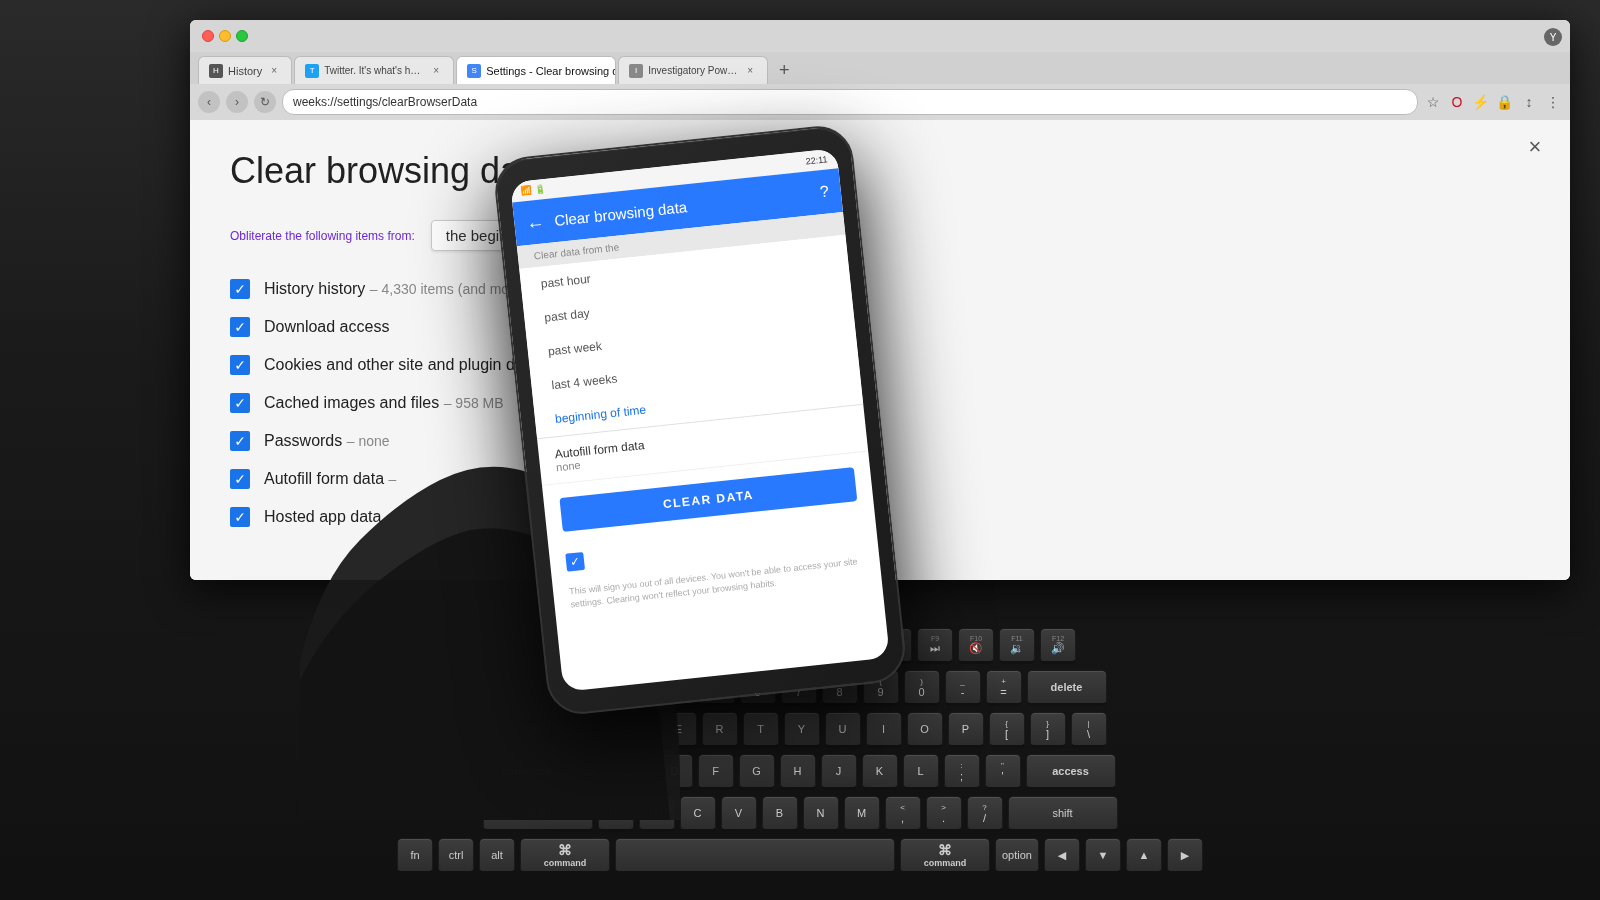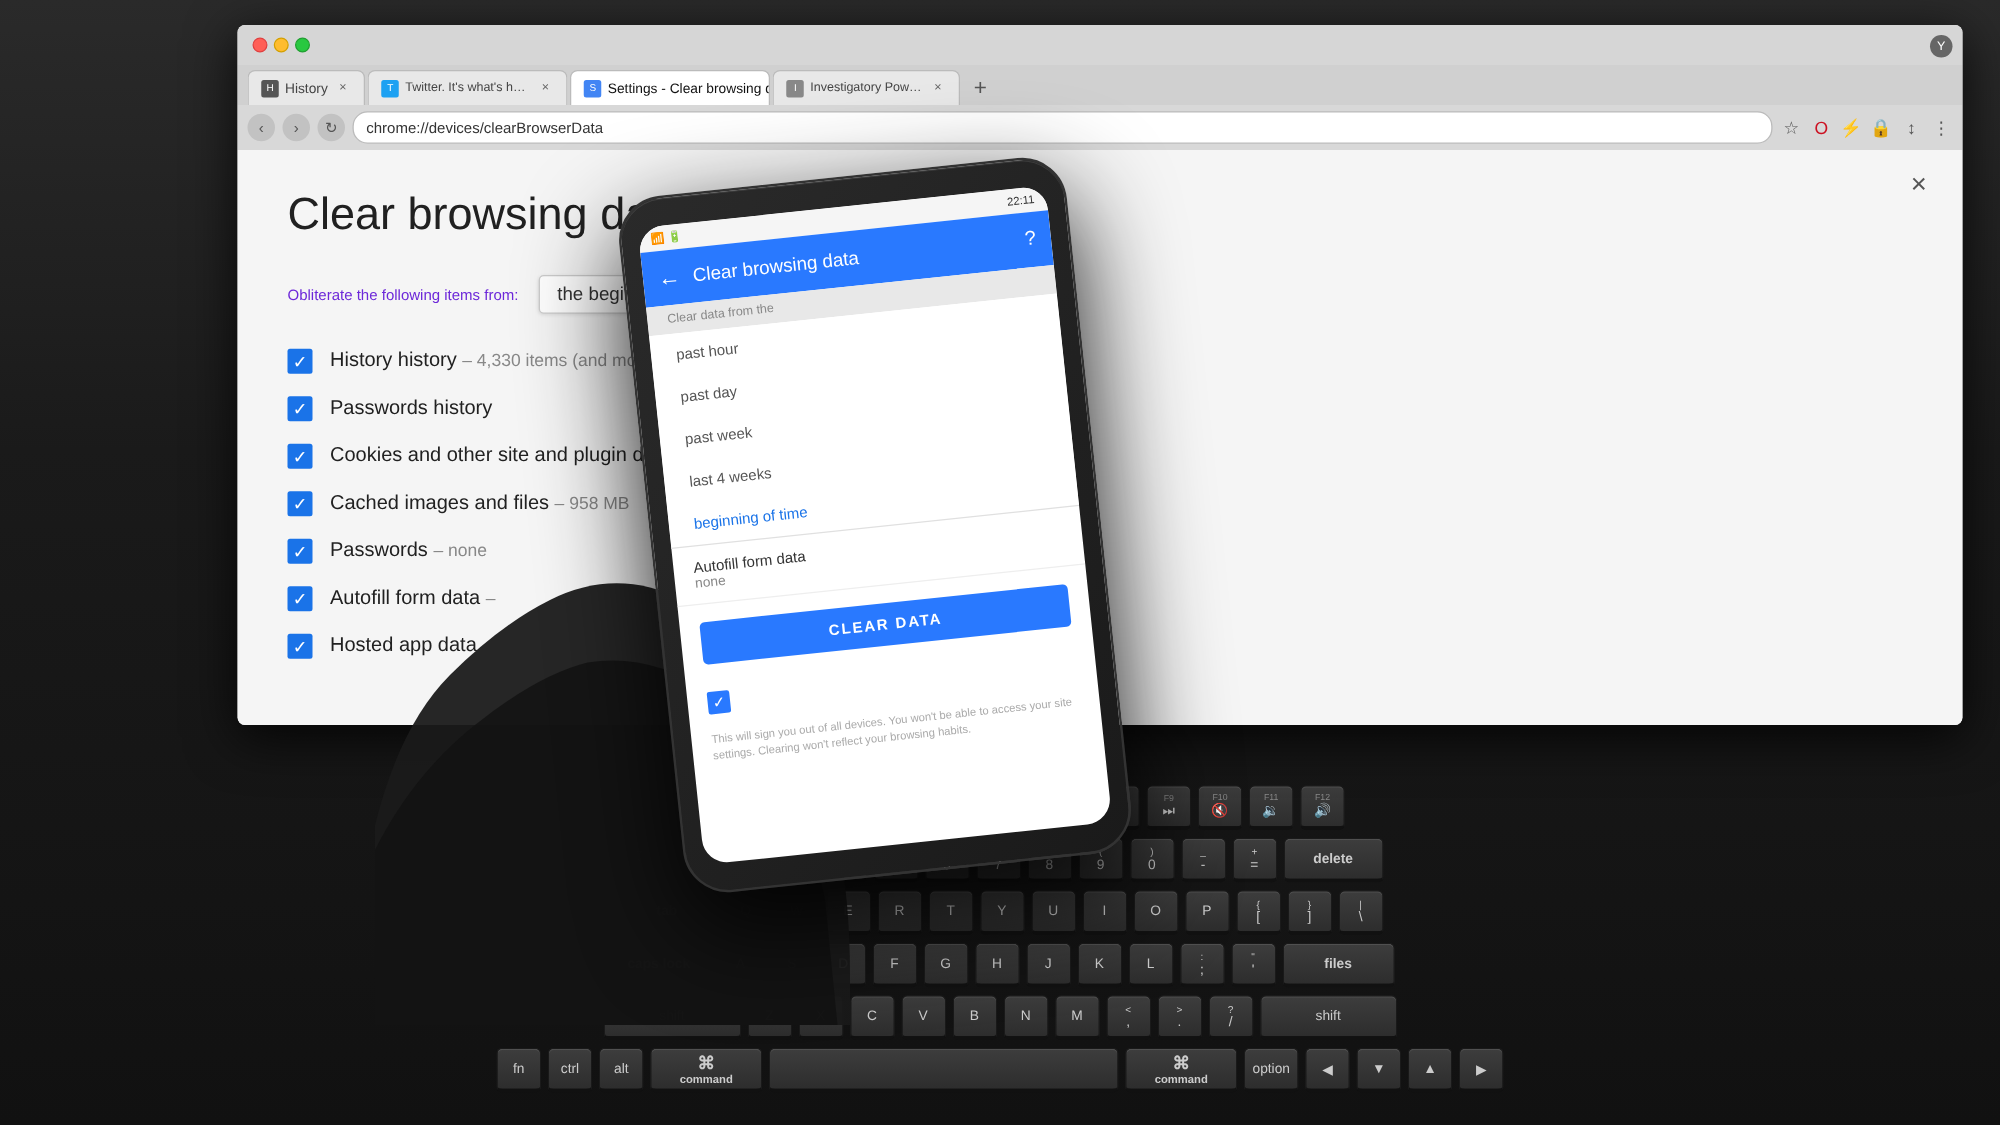--- a/index.html
+++ b/index.html
@@ -502,21 +502,21 @@
       </div>
     <div class="k">
         <span style="font-size:8px">:</span>
         <span>;</span>
       </div>
     <div class="k">
         <span style="font-size:8px">"</span>
         <span>'</span>
       </div>
     <div class="k k-wider" style="min-width:90px">
-        <span>files</span>
+        <span>access</span>
       </div>
   </div>
 
   <div class="key-row">
     <div class="k k-widest" style="min-width:110px">
         <span>shift</span>
       </div>
     <div class="k">
         <span>Z</span>
       </div>
@@ -627,21 +627,21 @@
       <div class="tab-close">×</div>
     </div>
     <div style="width:28px;height:28px;display:flex;align-items:center;justify-content:center;color:#555;font-size:18px;cursor:pointer;">+</div>
   </div>
 
   <div class="address-bar-row">
     <div class="nav-btn">‹</div>
     <div class="nav-btn">›</div>
     <div class="nav-btn">↻</div>
     <div class="address-bar">
-      <span>chrome://devices/clearBrowserData</span>
+      <span>weeks://settings/clearBrowserData</span>
     </div>
     <div class="browser-toolbar-icons">
       <div class="toolbar-icon">☆</div>
       <div class="toolbar-icon" style="color:#cc1122;">O</div>
       <div class="toolbar-icon">⚡</div>
       <div class="toolbar-icon">🔒</div>
       <div class="toolbar-icon">↕</div>
       <div class="toolbar-icon">⋮</div>
     </div>
   </div>
@@ -663,21 +663,21 @@
     <div class="checkbox-row">
       <div class="cb-box">✓</div>
       <span class="cb-label">
         <span>History history</span>
         <span class="cb-detail">– 4,330 items (and more on other signed-in devices)</span>
       </span>
     </div>
 
     <div class="checkbox-row">
       <div class="cb-box">✓</div>
-      <span class="cb-label">Passwords history</span>
+      <span class="cb-label">Download access</span>
     </div>
 
     <div class="checkbox-row">
       <div class="cb-box">✓</div>
       <span class="cb-label">Cookies and other site and plugin data</span>
     </div>
 
     <div class="checkbox-row">
       <div class="cb-box">✓</div>
       <span class="cb-label">

